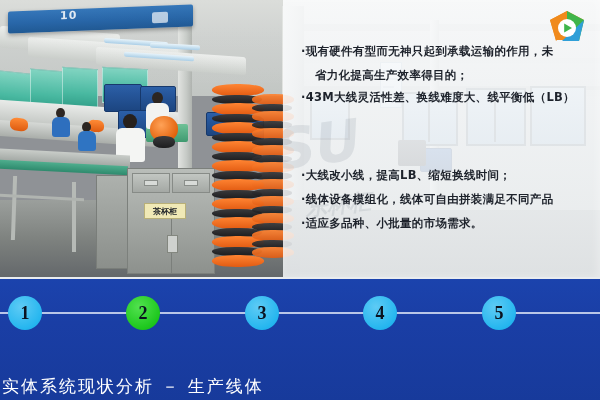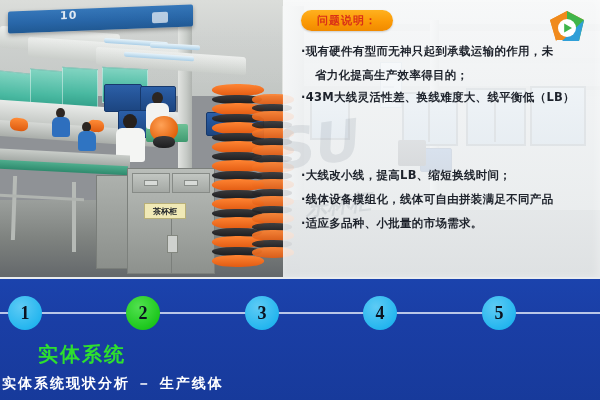--- a/index.html
+++ b/index.html
@@ -223,21 +223,21 @@
   }
   .step.blue{background:radial-gradient(circle at 38% 32%,#5ecbf5,#25b6ef 70%,#14a5e0 100%);}
   .step.green{background:radial-gradient(circle at 38% 32%,#52e24f,#1dc71d 70%,#11b211 100%);}
 
   .sub-green{
     position:absolute;left:38px;top:62px;
     font-size:20px;font-weight:bold;color:#2ee02e;letter-spacing:2px;
   }
   .sub-white{
     position:absolute;left:2px;top:96px;
-    font-size:14px;font-weight:bold;color:#ffffff;letter-spacing:2px;
+    font-size:17px;font-weight:normal;color:#ffffff;letter-spacing:2px;
   }
   .bar-ghost{
     position:absolute;color:rgba(255,255,255,.06);
     font-size:20px;font-weight:bold;
   }
 
   
   #tlogo{
     position:absolute;left:548px;top:10px;width:38px;height:34px;
   }
@@ -392,21 +392,20 @@
     </div>
 
     <div class="photo-veil"></div>
   </div>
 
   <div id="overlay">
 
     <div class="ghost" style="left:-8px;top:112px;font-size:56px;transform:rotate(-8deg);">SU</div>
     <div class="ghost" style="left:22px;top:190px;font-size:22px;transform:rotate(-6deg);">乐杯柜</div>
 
-    <div class="pill pill-q">问题说明：</div>
 
     <div class="txt" style="top:44px;">·现有硬件有型而无神只起到承载运输的作用，未</div>
     <div class="txt indent" style="top:68px;">省力化提高生产效率得目的；</div>
     <div class="txt" style="top:90px;">·43M大线灵活性差、换线难度大、线平衡低（LB）</div>
 
 
     <div class="txt" style="top:168px;">·大线改小线，提高LB、缩短换线时间；</div>
     <div class="txt" style="top:192px;">·线体设备模组化，线体可自由拼装满足不同产品</div>
     <div class="txt" style="top:216px;">·适应多品种、小批量的市场需求。</div>
   </div>
@@ -428,17 +427,16 @@
 
     <div id="stepper">
       <div class="step-line"></div>
       <div class="step blue" style="left:8px;">1</div>
       <div class="step green" style="left:126px;">2</div>
       <div class="step blue" style="left:245px;">3</div>
       <div class="step blue" style="left:363px;">4</div>
       <div class="step blue" style="left:482px;">5</div>
     </div>
 
-    <div class="sub-green">实体系统</div>
     <div class="sub-white">实体系统现状分析  －  生产线体</div>
   </div>
 
 </div>
 
 </body></html>

